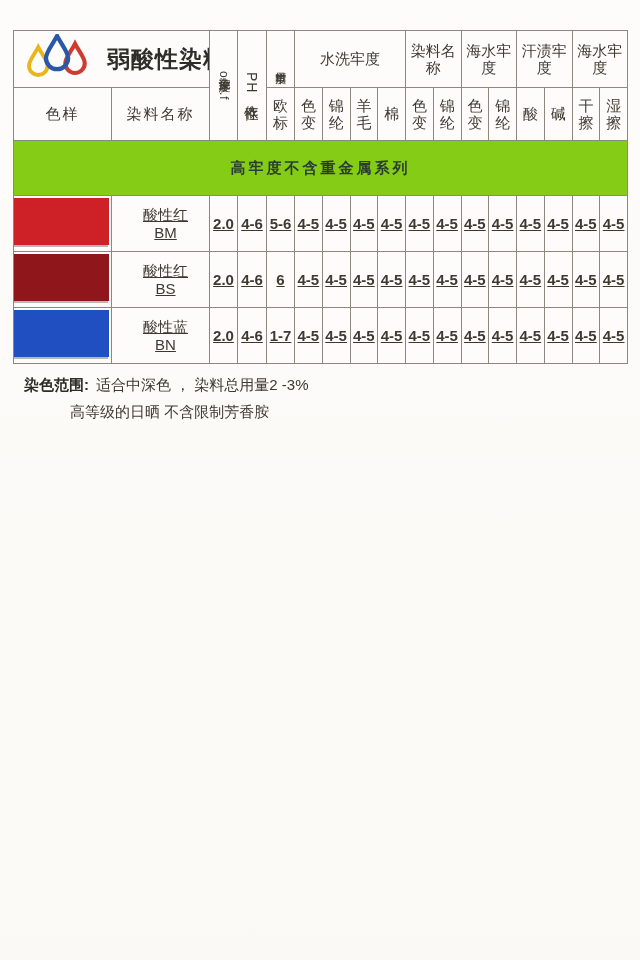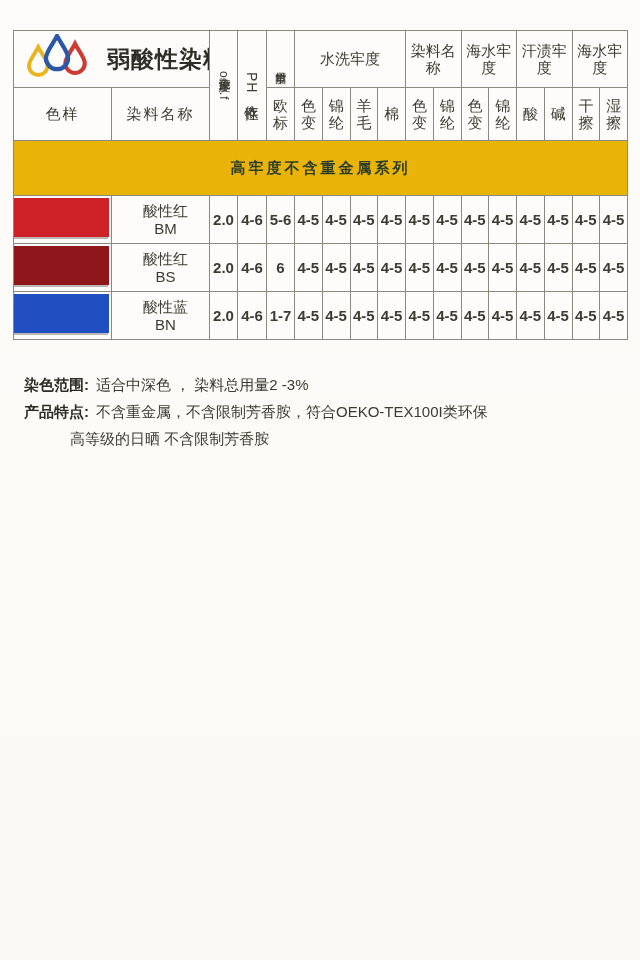--- a/index.html
+++ b/index.html
@@ -22,21 +22,21 @@
   table.dye td {
     border:1px solid #8b897f;
     text-align:center; vertical-align:middle;
     font-size:15px; color:#3d3a32;
     line-height:1.15;
     overflow:hidden;
   }
   tr.hrow1 { height:57px; }
   tr.hrow2 { height:53px; }
   tr.brow  { height:55px; }
-  tr.drow  { height:48px; }
+  tr.drow  { height:56px;text-decoration:underline; }
 
   td.logo-cell { padding-left:8px; }
   .logo-wrap { display:flex; align-items:center; gap:9px; justify-content:flex-start; }
   .brand-title { font-size:23px; font-weight:bold; color:#2f2d28; letter-spacing:1px; white-space:nowrap; }
 
   .vtext {
     writing-mode:vertical-lr; text-orientation:mixed;
     display:inline-block; letter-spacing:1px;
   }
   td.depth-cell .vtext { font-size:12px; }
@@ -132,21 +132,21 @@
     <td class="sub-cell">锦纶</td>
     <td class="sub-cell">色变</td>
     <td class="sub-cell">锦纶</td>
     <td class="sub-cell">酸</td>
     <td class="sub-cell">碱</td>
     <td class="sub-cell">干擦</td>
     <td class="sub-cell">湿擦</td>
   </tr>
 
   <tr class="brow">
-    <td colspan="17" class="banner-cell" style="background: #eab308; color: rgb(43, 62, 45);">高牢度不含重金属系列</td>
+    <td colspan="17" class="banner-cell" style="background: #84cc16; color: rgb(43, 62, 45);">高牢度不含重金属系列</td>
   </tr>
 
   <tr class="drow">
     <td class="swatch-cell">
       <div class="swatch" style="background: rgb(205, 33, 39);"></div>
     </td>
     <td class="name-cell">
       <div>酸性红</div>
             <div>BM</div>
     </td>
@@ -216,19 +216,16 @@
     <td class="val-cell">4-5</td>
     <td class="val-cell">4-5</td>
   </tr>
 </tbody>
     </table>
 
 <div class="notes">
   <div class="note-line">
     <span class="note-label">染色范围:</span><span>适合中深色 ， 染料总用量2 -3%</span>
   </div>
-  <div class="note-line">
-    <span class="note-label">产品特点:</span><span>不含重金属，不含限制芳香胺，符合OEKO-TEX100I类环保</span>
-  </div>
   <div class="note-line note-indent">高等级的日晒 不含限制芳香胺</div>
 </div>
 
 </div>
 
 </body></html>

